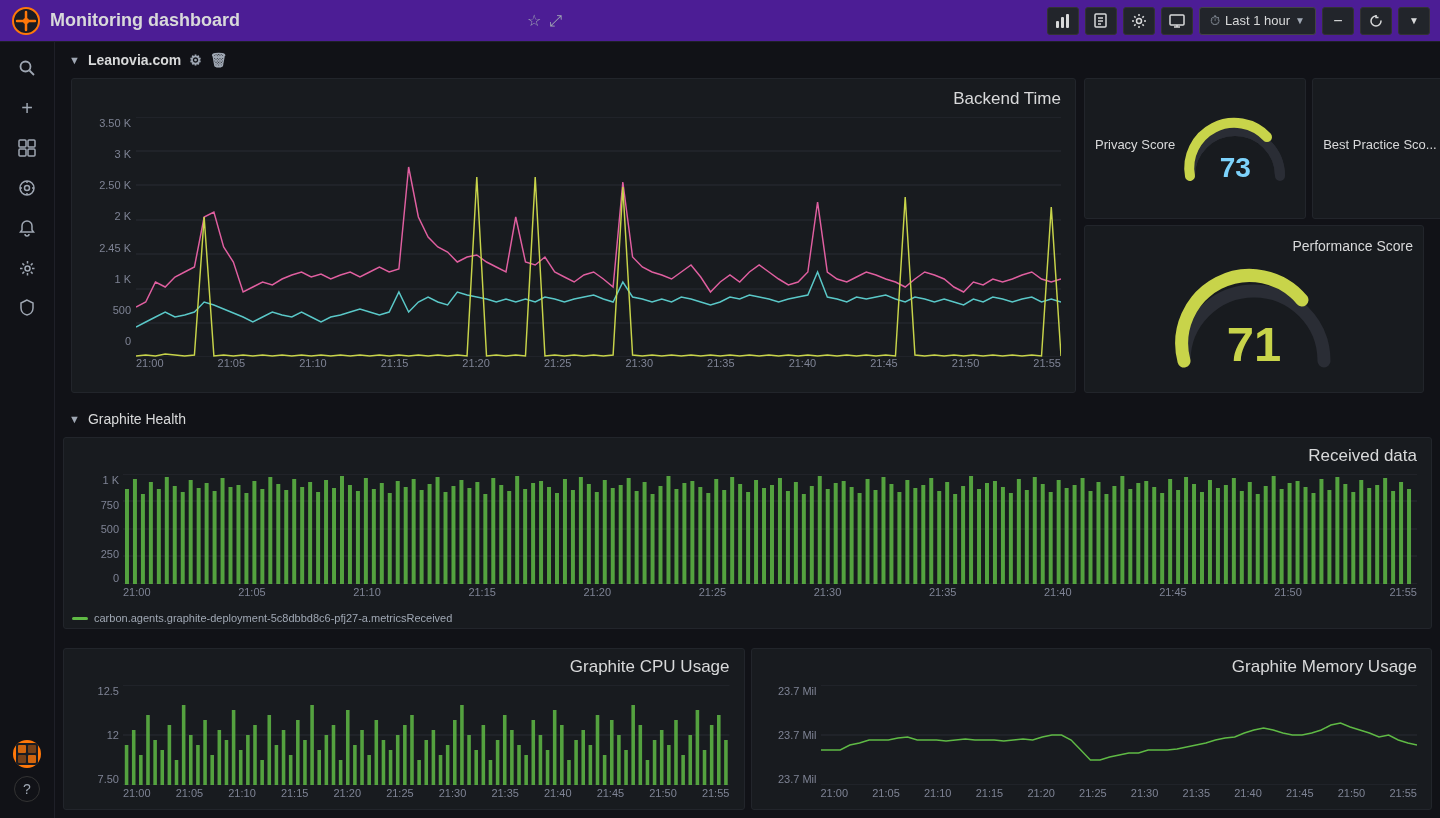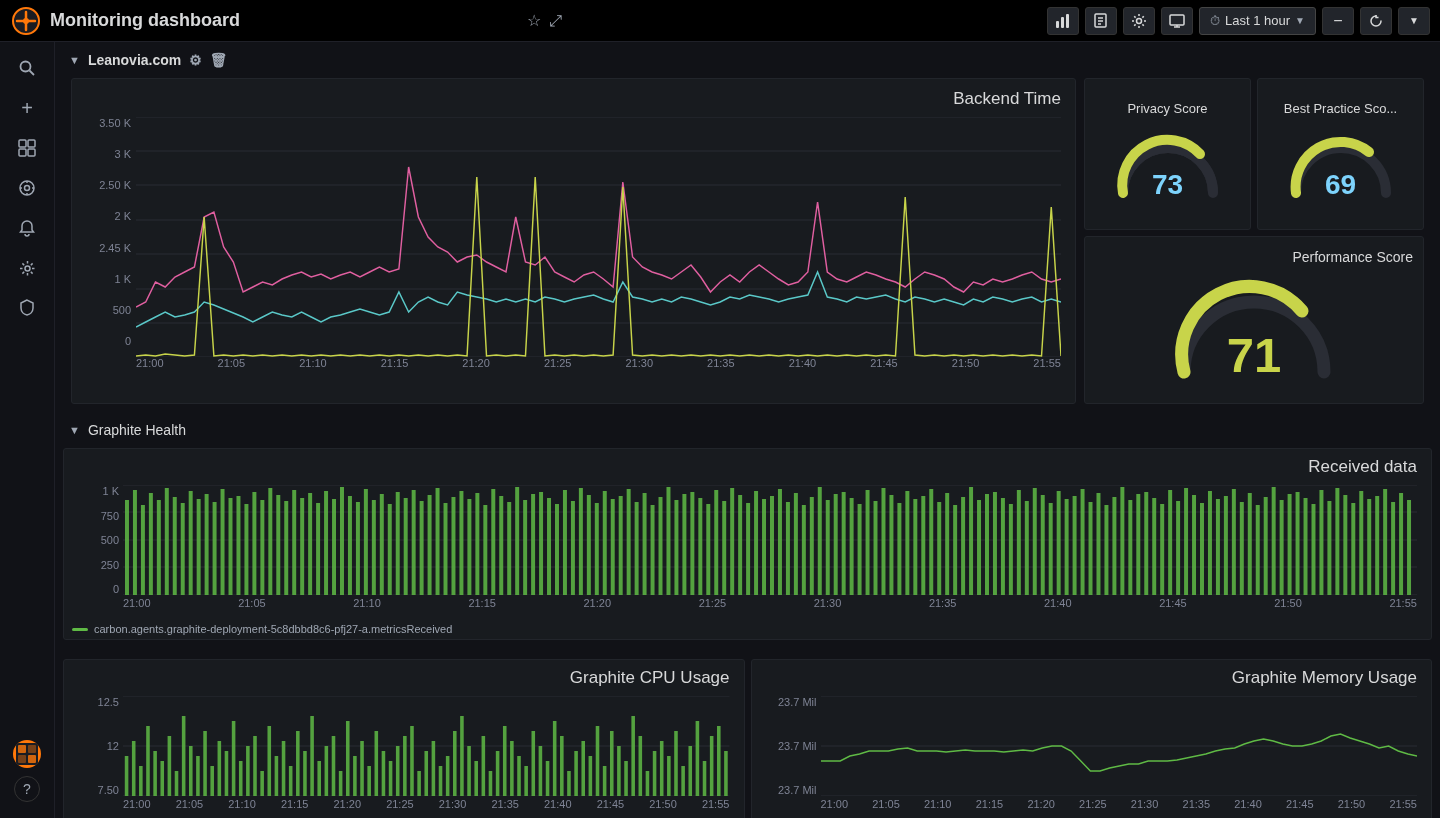--- a/index.html
+++ b/index.html
@@ -1,19 +1,19 @@
 <!DOCTYPE html>
 <html><head>
   <meta charset="utf-8">
   <style>
     * { box-sizing: border-box; margin: 0; padding: 0; }
     body { background: #111217; color: #d8d9da; font-family: 'Segoe UI', Arial, sans-serif; font-size: 13px; overflow: hidden; width: 1440px; height: 818px; }
     
     
-    .topbar { display: flex; align-items: center; height: 42px; background: #000000; border-bottom: 1px solid #1f2028; padding: 0 10px; gap: 8px; }
+    .topbar { display: flex; align-items: center; height: 42px; background: #4c1d95; border-bottom: 1px solid #1f2028; padding: 0 10px; gap: 8px; }
     .topbar-logo { width: 32px; height: 32px; display: flex; align-items: center; justify-content: center; }
     .topbar-title { font-size: 18px; font-weight: 600; color: #d8d9da; flex: 1; }
     .topbar-actions { display: flex; align-items: center; gap: 6px; }
     .topbar-icon-btn { background: #22252b; border: 1px solid #333; border-radius: 3px; color: #d8d9da; cursor: pointer; width: 32px; height: 28px; display: flex; align-items: center; justify-content: center; font-size: 14px; }
     .time-selector { background: #22252b; border: 1px solid #444; border-radius: 3px; color: #d8d9da; cursor: pointer; height: 28px; padding: 0 10px; display: flex; align-items: center; gap: 5px; font-size: 13px; }
     
     
     .main-layout { display: flex; height: calc(818px - 42px); }
     
     
@@ -27,21 +27,21 @@
     .content { flex: 1; overflow-y: auto; padding: 0; background: #111217; }
     
     
     .section-header { display: flex; align-items: center; gap: 8px; padding: 10px 14px; color: #d8d9da; font-size: 14px; font-weight: 600; cursor: pointer; }
     
     
     .panels-row { display: flex; gap: 0; padding: 0 0 8px 0; }
     .main-panel { flex: 1; margin: 0 8px 0 8px; background: #181b1f; border: 1px solid #22252b; border-radius: 3px; }
     .side-panels { display: flex; flex-direction: column; width: 340px; margin-right: 8px; gap: 6px; }
     .score-row { display: flex; gap: 6px; }
-    .score-panel { flex: 1; background: #181b1f; border: 1px solid #22252b; border-radius: 3px; padding: 22px 10px; display: flex; flex-direction: column; align-items: center; }
+    .score-panel { flex: 1; background: #181b1f; border: 1px solid #22252b; border-radius: 3px; padding: 28px 10px; display: flex; align-items: center; }
     .score-panel-title { font-size: 13px; color: #d8d9da; font-weight: 500; margin-bottom: 8px; white-space: nowrap; overflow: hidden; text-overflow: ellipsis; max-width: 140px; }
     
     
     .gauge-container { position: relative; width: 120px; height: 75px; margin: 4px auto; }
     .gauge-container svg { width: 120px; height: 75px; }
     .gauge-number { position: absolute; bottom: 2px; left: 50%; transform: translateX(-50%); font-size: 28px; font-weight: 700; color: #7dd3fc; }
     
     .gauge-container-lg { position: relative; width: 180px; height: 110px; margin: 4px auto; }
     .gauge-container-lg svg { width: 180px; height: 110px; }
     .gauge-number-lg { position: absolute; bottom: 4px; left: 50%; transform: translateX(-50%); font-size: 49px; font-weight: 700; color: #c8d44a; }

